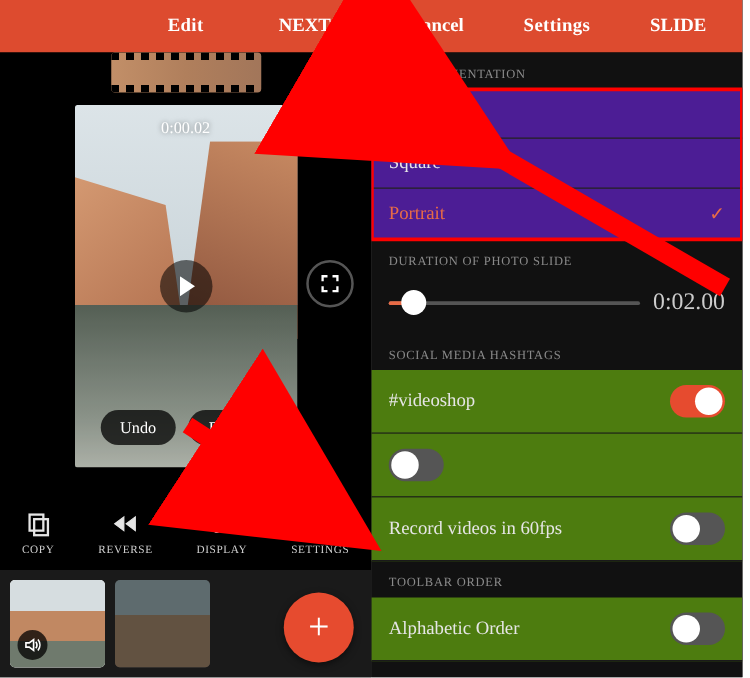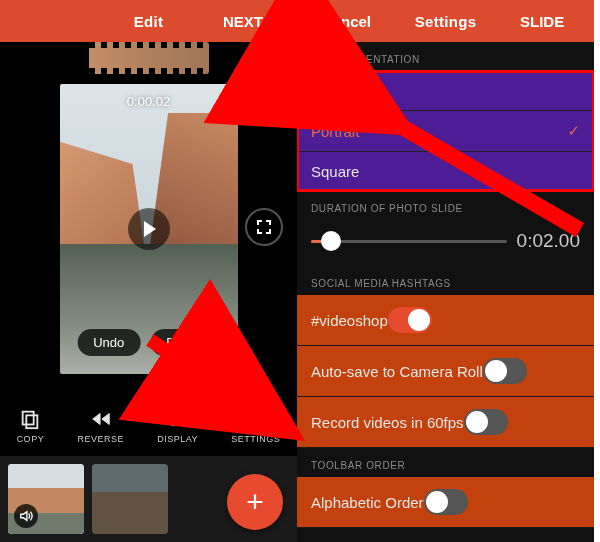--- a/index.html
+++ b/index.html
@@ -8,20 +8,21 @@
     font-family: -apple-system, "Helvetica Neue", Arial, sans-serif;
     width: 600px;
     height: 542px;
     overflow: hidden;
     position: relative;
   }
   .app-wrap {
     display: flex;
     gap: 0;
     padding: 0;
+    font-family: Liberation Serif, serif;
   }
   .phone {
     width: 297px;
     height: 542px;
     background: #000;
     position: relative;
     overflow: hidden;
   }
   
   .hbar {
@@ -203,23 +204,23 @@
     width:10%; background:#e86b46; border-radius:2px;
   }
   .slider-thumb {
     position:absolute; left:10%; top:50%;
     transform:translate(-50%,-50%);
     width:20px; height:20px; border-radius:50%;
     background:#fff;
   }
   .slider-value { font-size:19px; color:#ccc; }
   .row {
-    background:#c2410c;
+    background:#4d7c0f;
     padding:12px 14px;
-    display:flex; align-items:center;
+    display:flex; justify-content:space-between; align-items:center;
     border-bottom:1px solid #1a1a1a;
     font-size:15px;
   }
   .toggle {
     width:44px; height:26px; border-radius:13px;
     background:#555; position:relative;
     transition:.2s;
   }
   .toggle.on { background:#e64b2f; }
   .toggle .knob {
@@ -328,31 +329,31 @@
     </div>
   </div>
 
   <div class="phone">
     <div class="hbar">
       <span class="left">Cancel</span>
       <span class="title">Settings</span>
       <span class="right">SLIDE</span>
     </div>
     <div class="settings-body">
-      <div class="sec-header">SLIDE ORIENTATION</div>
+      <div class="sec-header">VIDEO ORIENTATION</div>
       <div class="opt-list highlight">
         <div class="opt">
           <span>Landscape</span>
         </div>
+        <div class="opt">
+          <span>Square</span>
+        </div>
         <div class="opt selected">
           <span>Portrait</span>
           <span class="check">✓</span>
-        </div>
-        <div class="opt">
-          <span>Square</span>
         </div>
       </div>
 
       <div class="sec-header">DURATION OF PHOTO SLIDE</div>
       <div class="slider-row">
         <div class="slider-track">
           <div class="slider-fill"></div>
           <div class="slider-thumb"></div>
         </div>
         <span class="slider-value">0:02.00</span>
@@ -360,21 +361,20 @@
 
       <div class="sec-header">SOCIAL MEDIA HASHTAGS</div>
       <div class="row">
         <span>#videoshop</span>
         <div class="toggle on">
             <div class="knob"></div>
           </div>
       </div>
 
       <div class="row">
-        <span>Auto-save to Camera Roll</span>
         <div class="toggle">
             <div class="knob"></div>
           </div>
       </div>
       <div class="row">
         <span>Record videos in 60fps</span>
         <div class="toggle">
             <div class="knob"></div>
           </div>
       </div>

